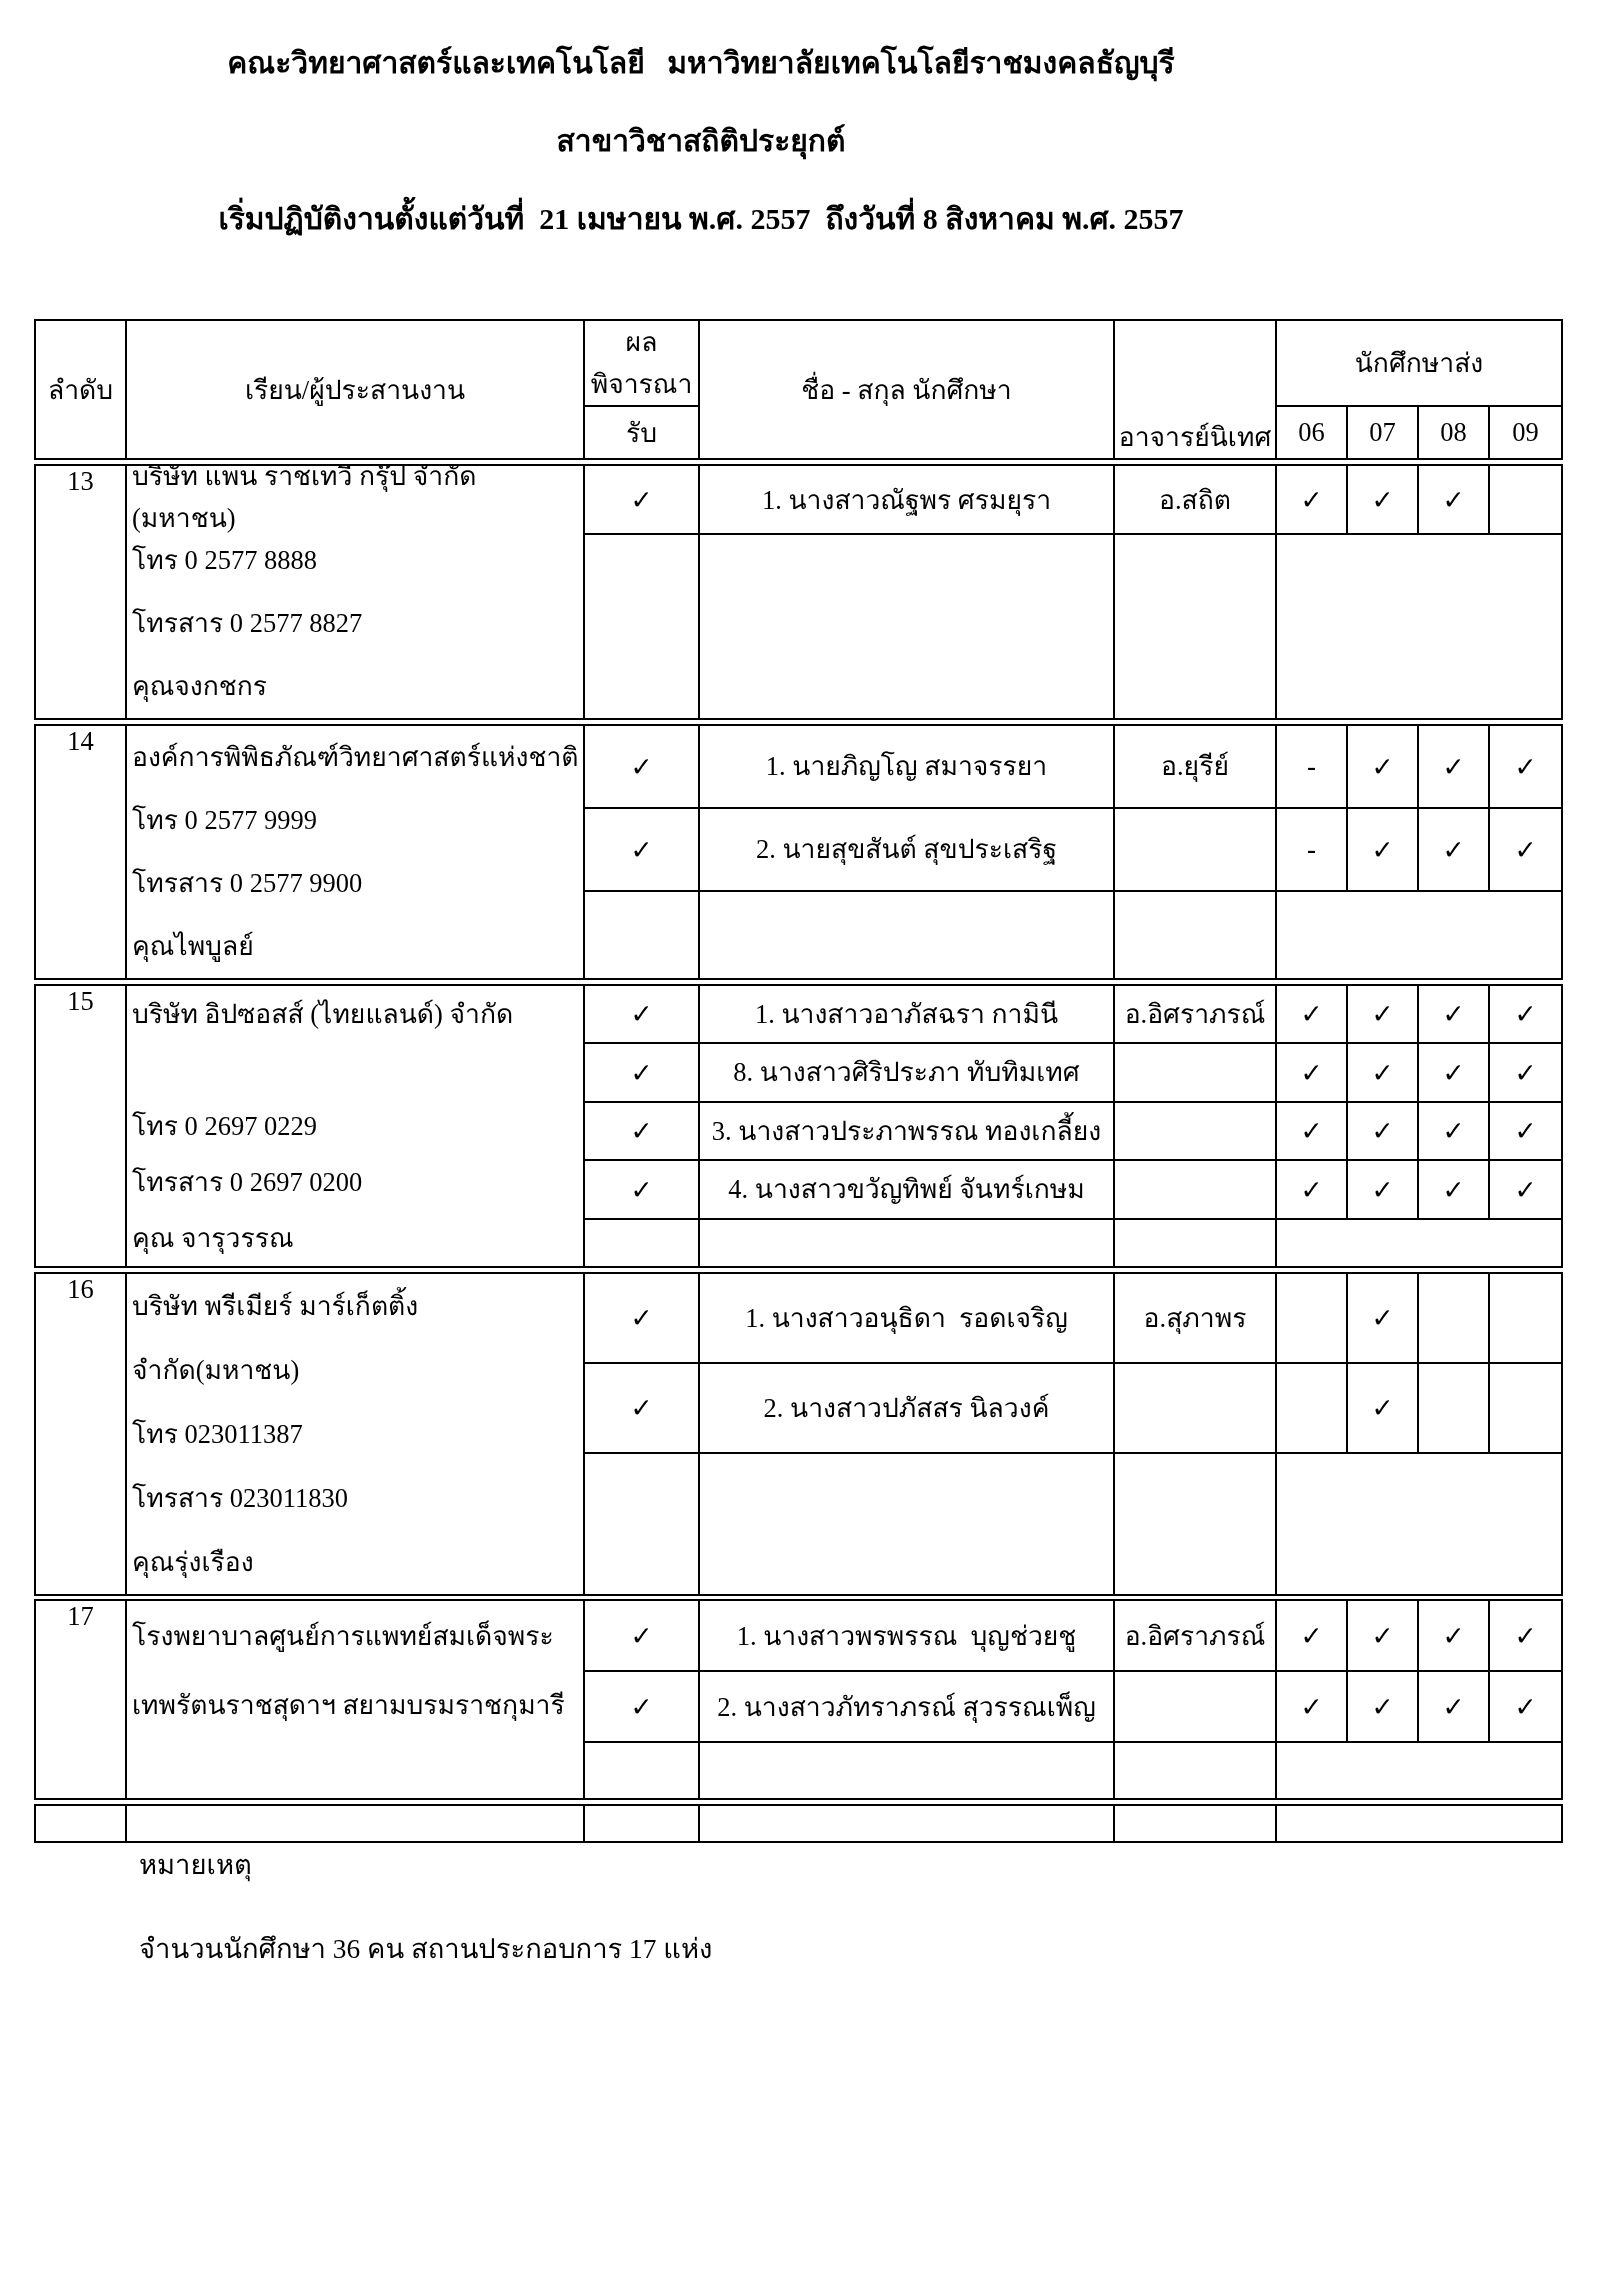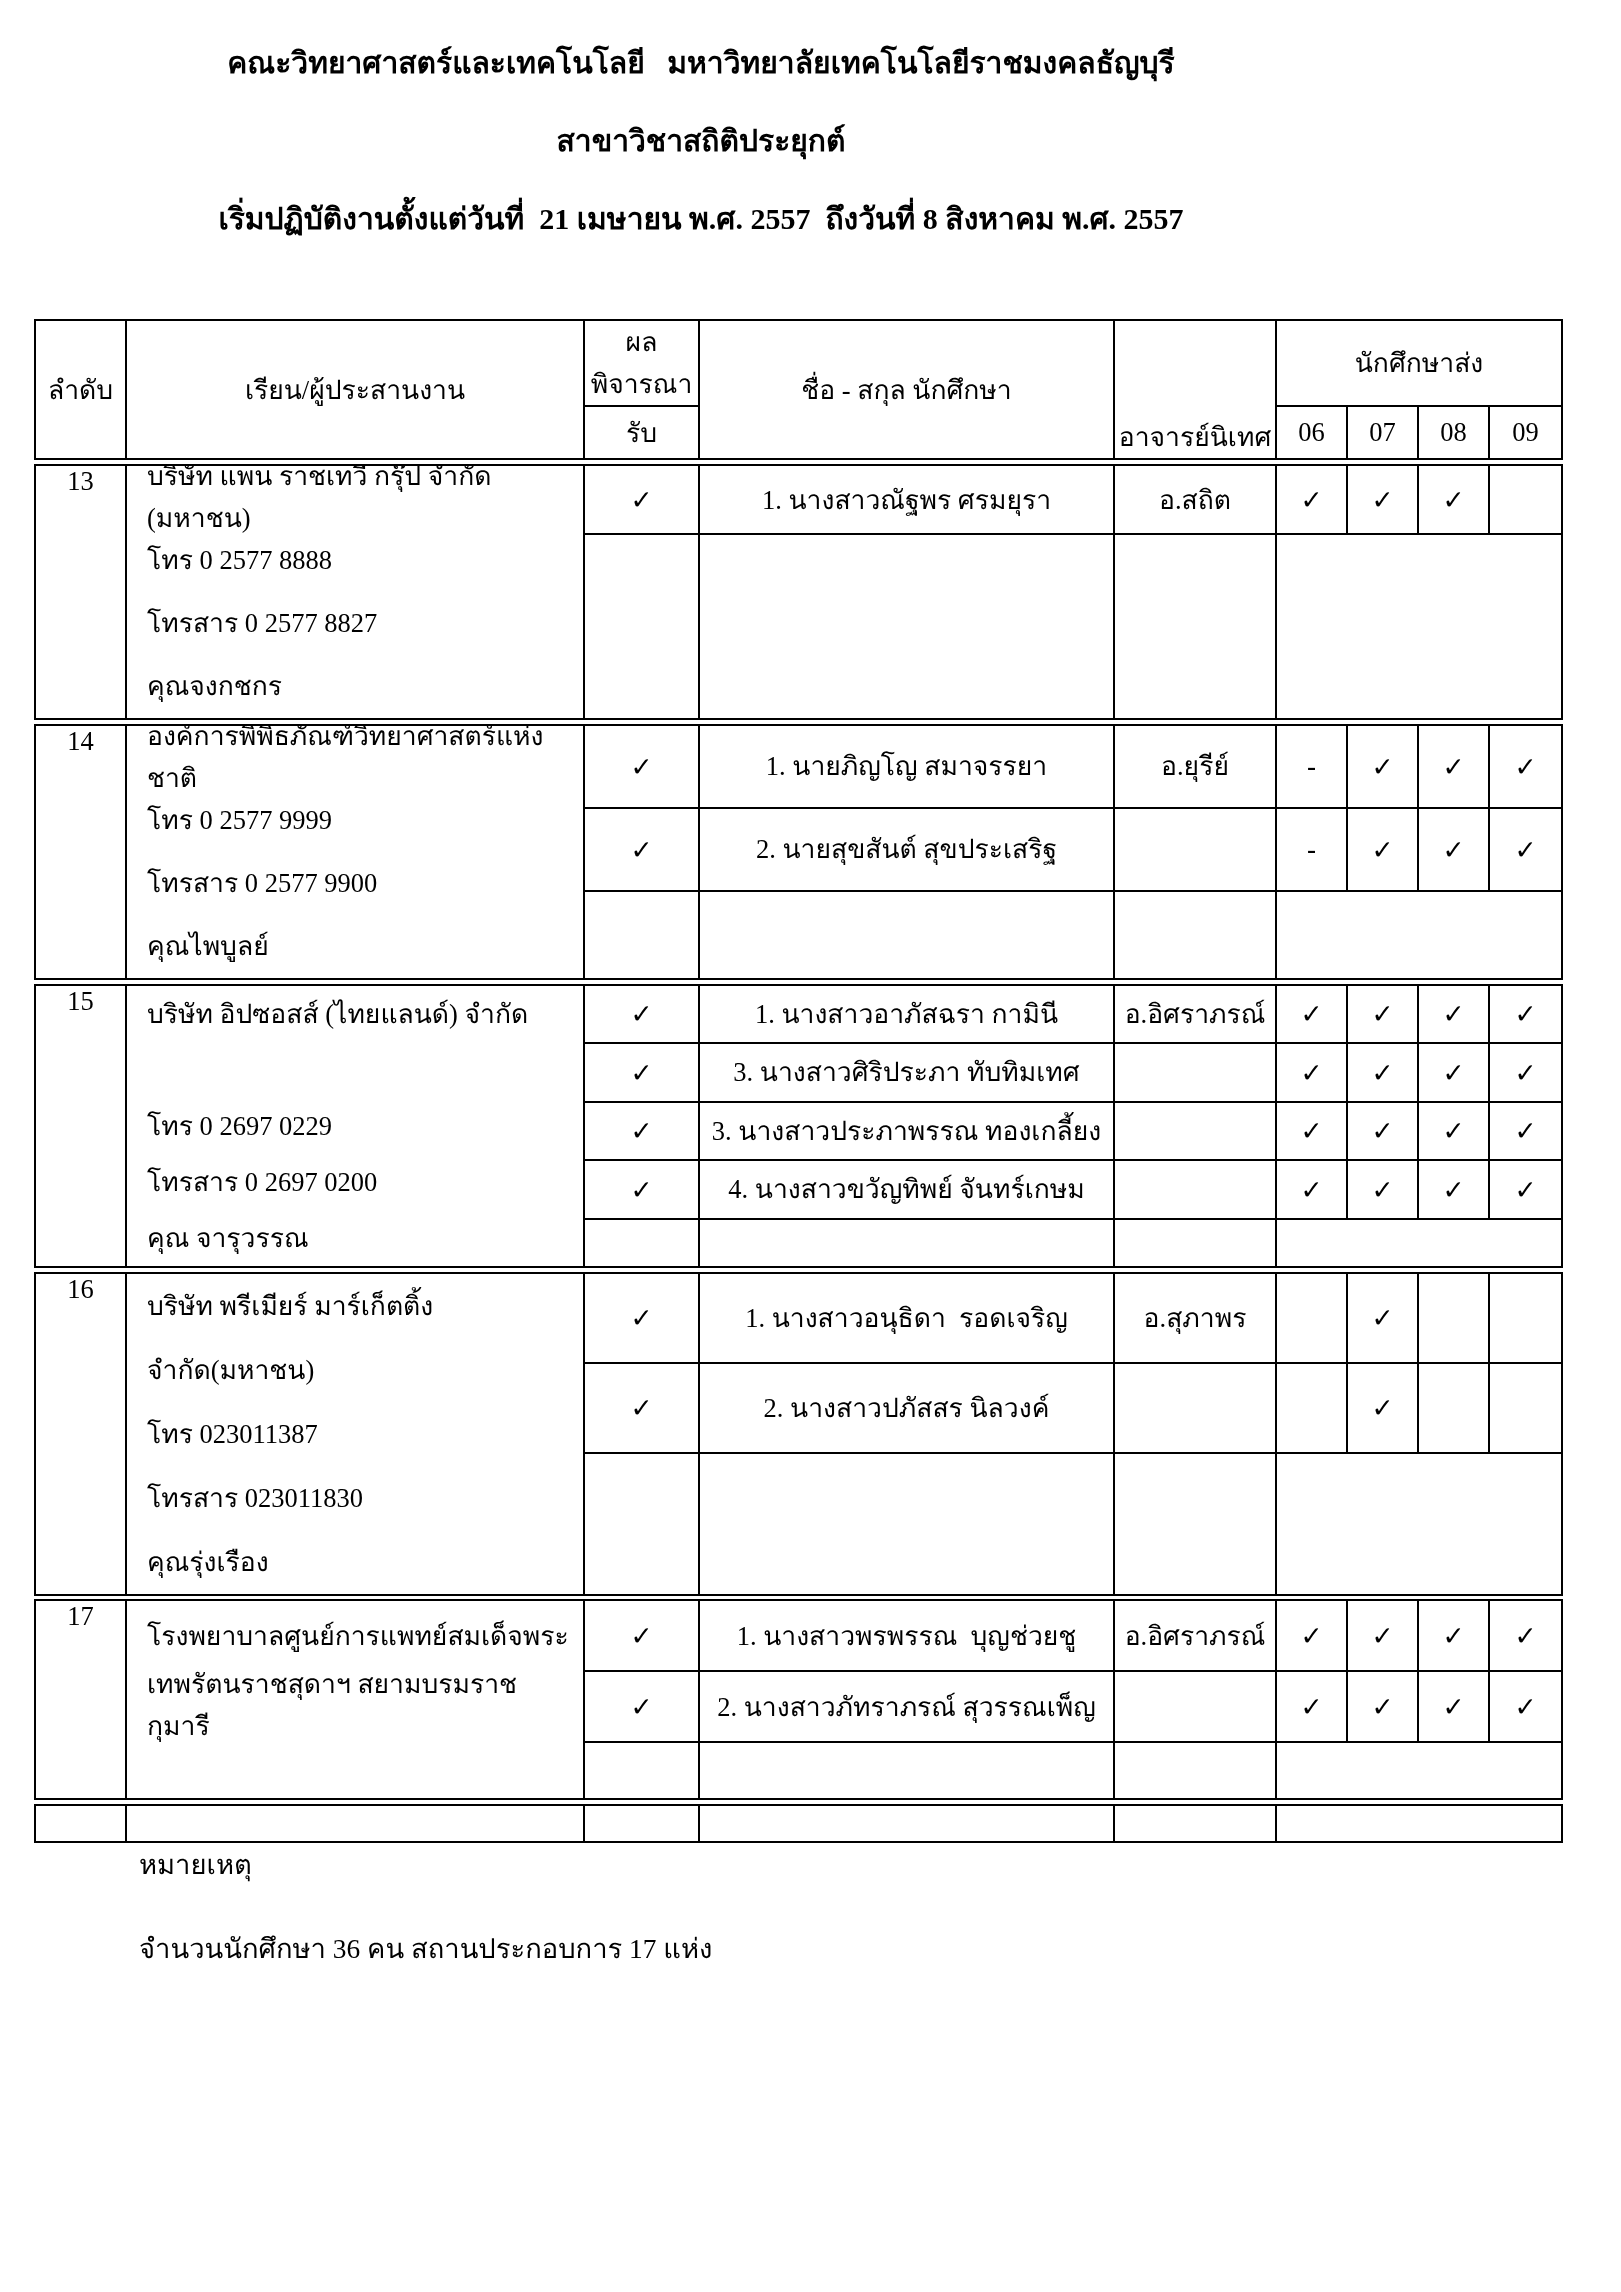--- a/index.html
+++ b/index.html
@@ -27,21 +27,21 @@
   }
   table.tbl td, table.tbl th {
     border: 2.9px solid #000; padding: 0; overflow: hidden;
     font-weight: normal; font-size: 26.5px; color:#000;
   }
   th.hdr { font-weight: bold; text-align: center; vertical-align: middle; }
   th.hdr-small { font-weight: bold; font-size: 19.6px; text-align: center; vertical-align: middle; }
   th.hdr-bottom { font-weight: bold; text-align: center; vertical-align: bottom; padding-bottom: 5.9px; }
   td.order { text-align: center; vertical-align: top; padding-top: 15.7px; font-size: 27.4px; }
   td.company { vertical-align: top; }
-  .clines { display: flex; flex-direction: column; padding-left: 20px; padding-right: 3.9px; }
+  .clines { display: flex; flex-direction: column; padding-left: 5px; padding-right: 3.9px; }
   .cline { display: flex; align-items: center; white-space: pre-wrap; }
   .t13 .cline, .t14 .cline { height: 63px; }
   .t15 .cline { height: 56px; }
   .t16 .cline { height: 64px; }
   .t17 .cline { height: 69px; }
   td.ck {
     text-align: center; vertical-align: middle;
     font-family: "DejaVu Sans", "Liberation Sans", sans-serif;
     font-size: 31px;
   }
@@ -211,21 +211,21 @@
         <td class="ck">✓</td>
         <td class="student">1. นางสาวอาภัสฉรา กามินี</td>
         <td class="advisor">อ.อิศราภรณ์</td>
         <td class="ck">✓</td>
         <td class="ck">✓</td>
         <td class="ck">✓</td>
         <td class="ck">✓</td>
       </tr>
       <tr style="height:56px">
         <td class="ck">✓</td>
-        <td class="student">3. นางสาวศิริประภา ทับทิมเทศ</td>
+        <td class="student">8. นางสาวศิริประภา ทับทิมเทศ</td>
         <td class="advisor"></td>
         <td class="ck">✓</td>
         <td class="ck">✓</td>
         <td class="ck">✓</td>
         <td class="ck">✓</td>
       </tr>
       <tr style="height:56px">
         <td class="ck">✓</td>
         <td class="student">3. นางสาวประภาพรรณ ทองเกลี้ยง</td>
         <td class="advisor"></td>

